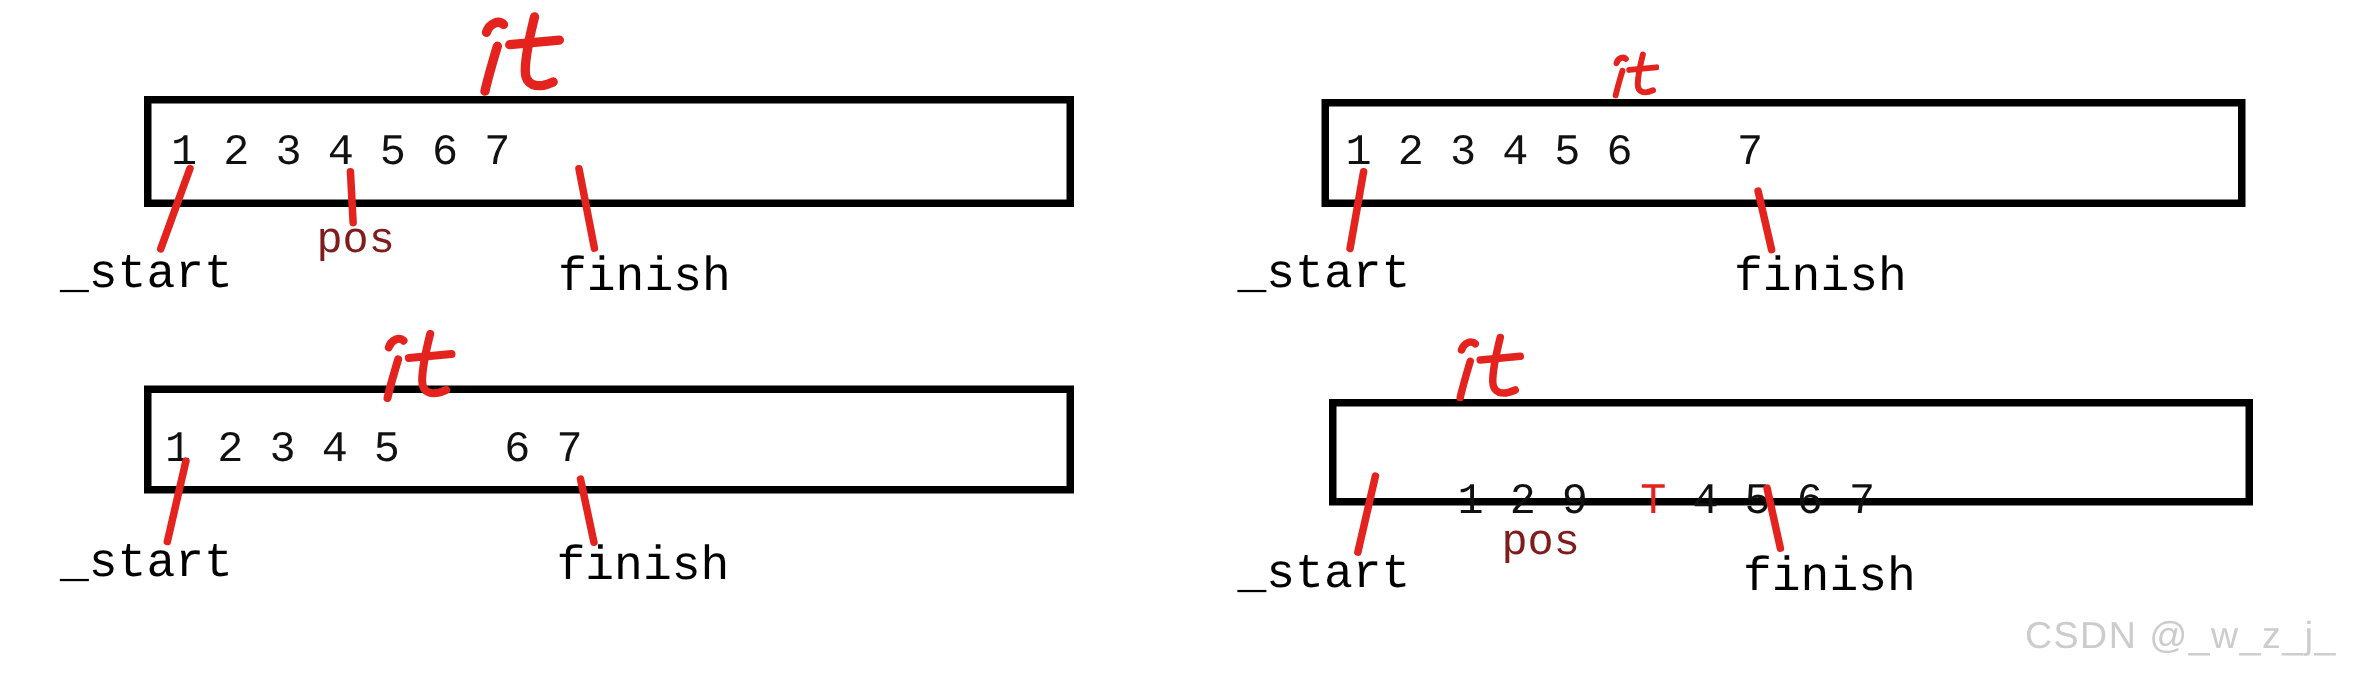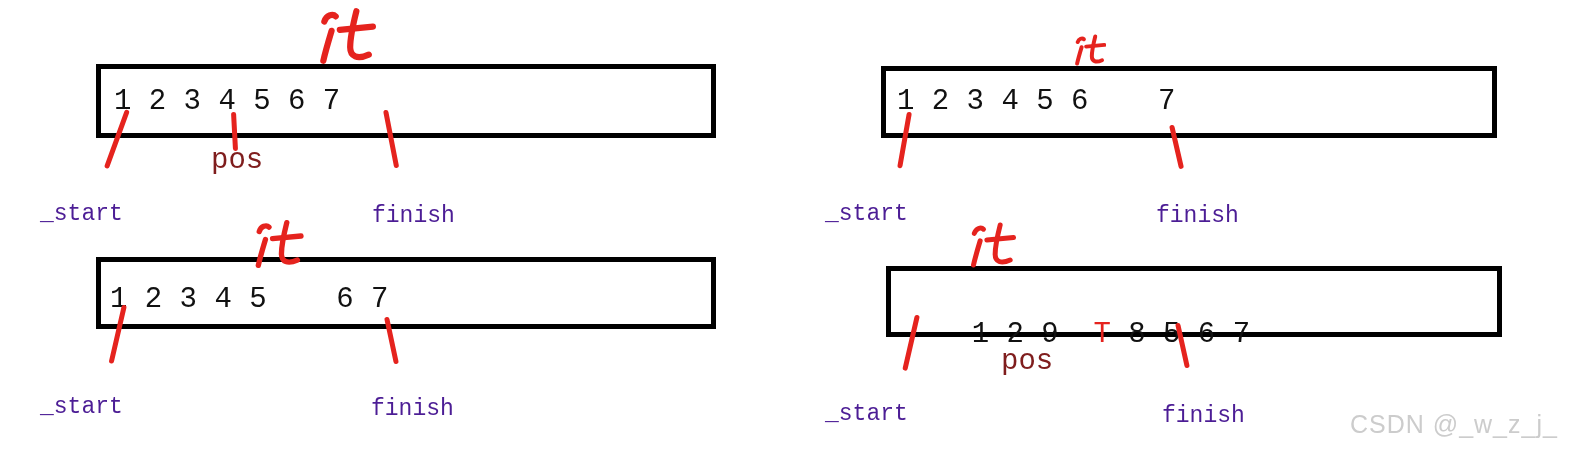--- a/index.html
+++ b/index.html
@@ -1,21 +1,21 @@
 <!DOCTYPE html>
 <html><head>
 <meta charset="utf-8">
 <style>
   html,body{margin:0;padding:0;background:#ffffff;}
   .canvas{position:relative;width:1569px;height:452px;background:#ffffff;overflow:hidden;
           font-family:"Liberation Mono",monospace;border-radius:30px;}
   .vec-box{position:absolute;border:5px solid #000;background:#fff;box-sizing:border-box;}
   .cells{position:absolute;font-size:29px;line-height:29px;color:#111;white-space:pre;}
   .cells .inserted{color:#e5231e;}
-  .lbl{position:absolute;font-size:23px;line-height:29px;color:#4c1d95;white-space:pre;margin-top:32px;}
+  .lbl{position:absolute;font-size:32px;line-height:29px;color:#000000;white-space:pre;}
   .pos-lbl{position:absolute;font-size:29px;line-height:29px;color:#7f1d1d;white-space:pre;}
   .ptr{position:absolute;width:5px;background:#e5231e;border-radius:3px;transform-origin:50% 0;}
   .it-note{position:absolute;}
   .it-note svg{display:block;}
   .it-note .sr{position:absolute;width:1px;height:1px;overflow:hidden;clip:rect(0 0 0 0);white-space:nowrap;}
   .watermark{position:absolute;font-family:"Liberation Sans",sans-serif;font-size:25px;
              color:#cccccc;letter-spacing:1px;white-space:pre;}
 </style>
 </head>
 <body>
@@ -73,21 +73,21 @@
     </svg>
     <span class="sr">it</span>
   </div>
   <div class="ptr" style="left:122px;top:305px;height:60px;transform:rotate(13deg);"></div>
   <div class="ptr" style="left:384px;top:317px;height:48px;transform:rotate(-12deg);"></div>
   <div class="lbl" style="left:40px;top:361px;">_start</div>
   <div class="lbl" style="left:371px;top:363px;">finish</div>
 
   <div class="vec-box" style="left:886px;top:266px;width:616px;height:71px;"></div>
   <div class="cells" style="left:902px;top:291px;">
-    <span>1 2 9  </span><span class="inserted">T</span><span> 8 5 6 7</span>
+    <span>1 2 9  </span><span class="inserted">T</span><span> 4 5 6 7</span>
   </div>
   <div class="it-note" style="left:966px;top:222px;">
     <svg width="50" height="46" viewBox="0 0 60 54" aria-hidden="true">
       <g fill="none" stroke="#e5231e" stroke-width="6" stroke-linecap="round" stroke-linejoin="round">
         <path d="M10,13 C12,7 18,5 21,8"></path>
         <path d="M17,22 C14,32 11,42 9,51"></path>
         <path d="M41,3 C38,15 35,28 35,38 C35,47 42,50 53,45"></path>
         <path d="M25,21 L57,18"></path>
       </g>
     </svg>

